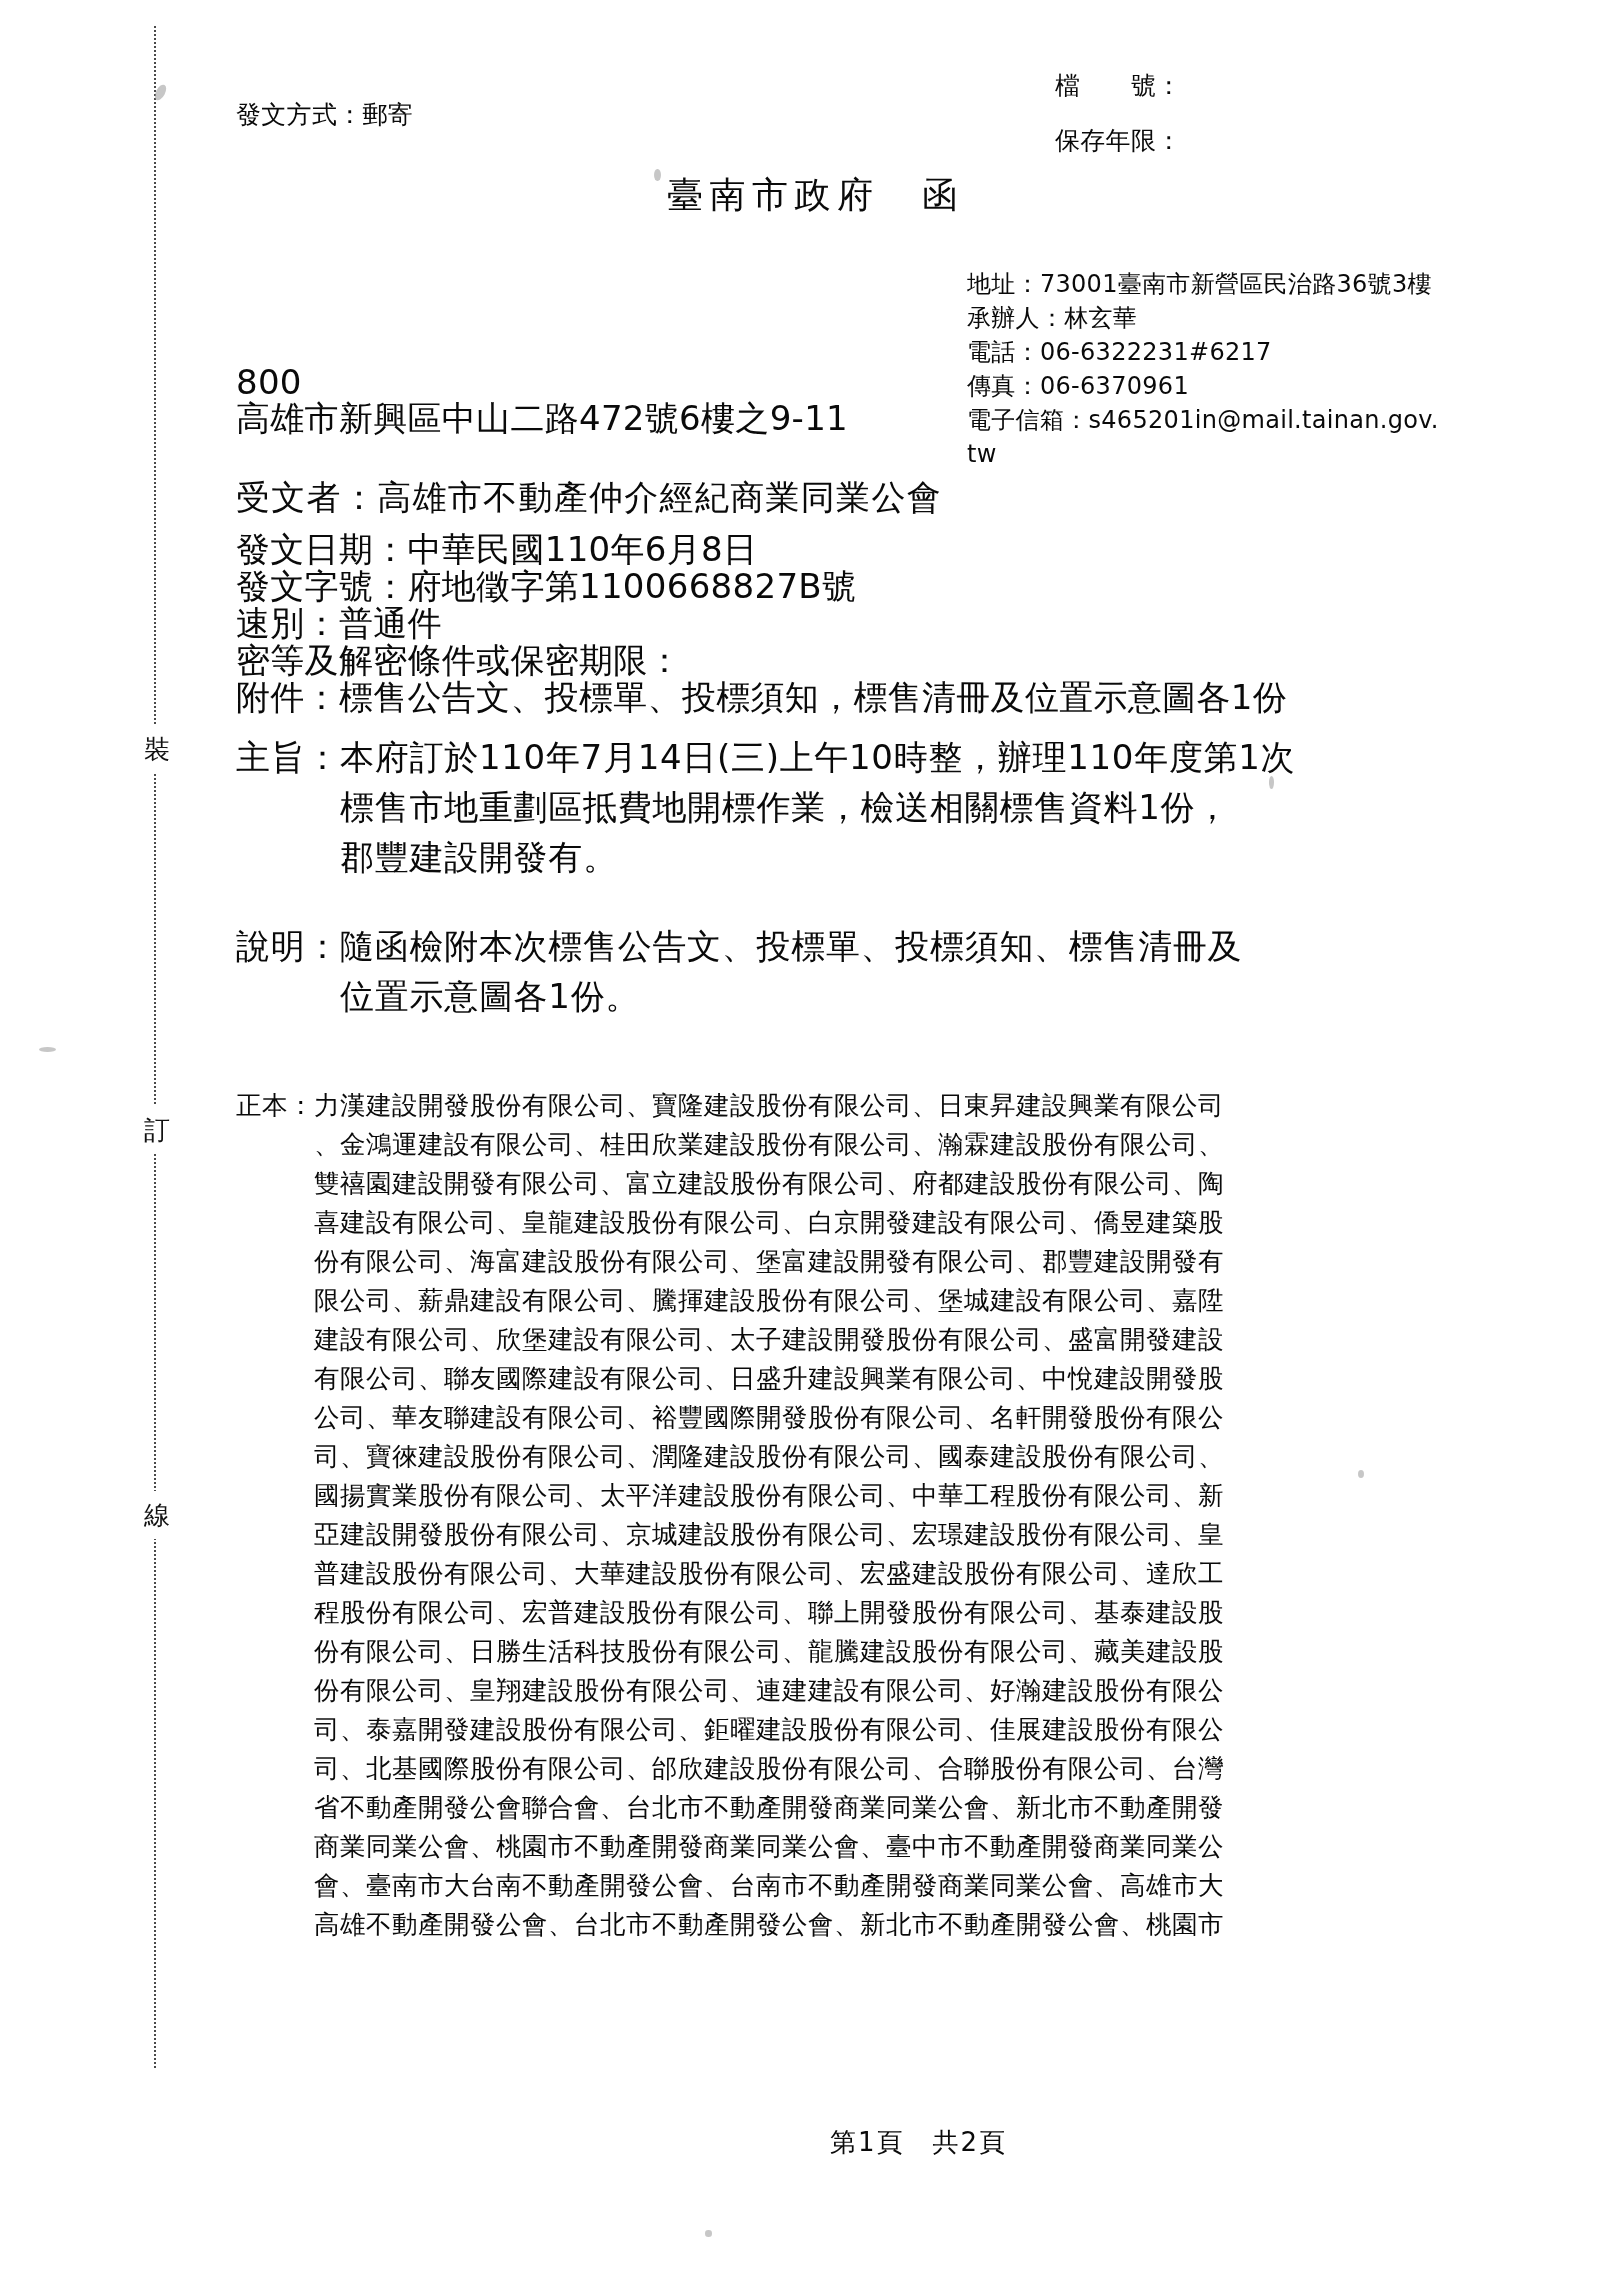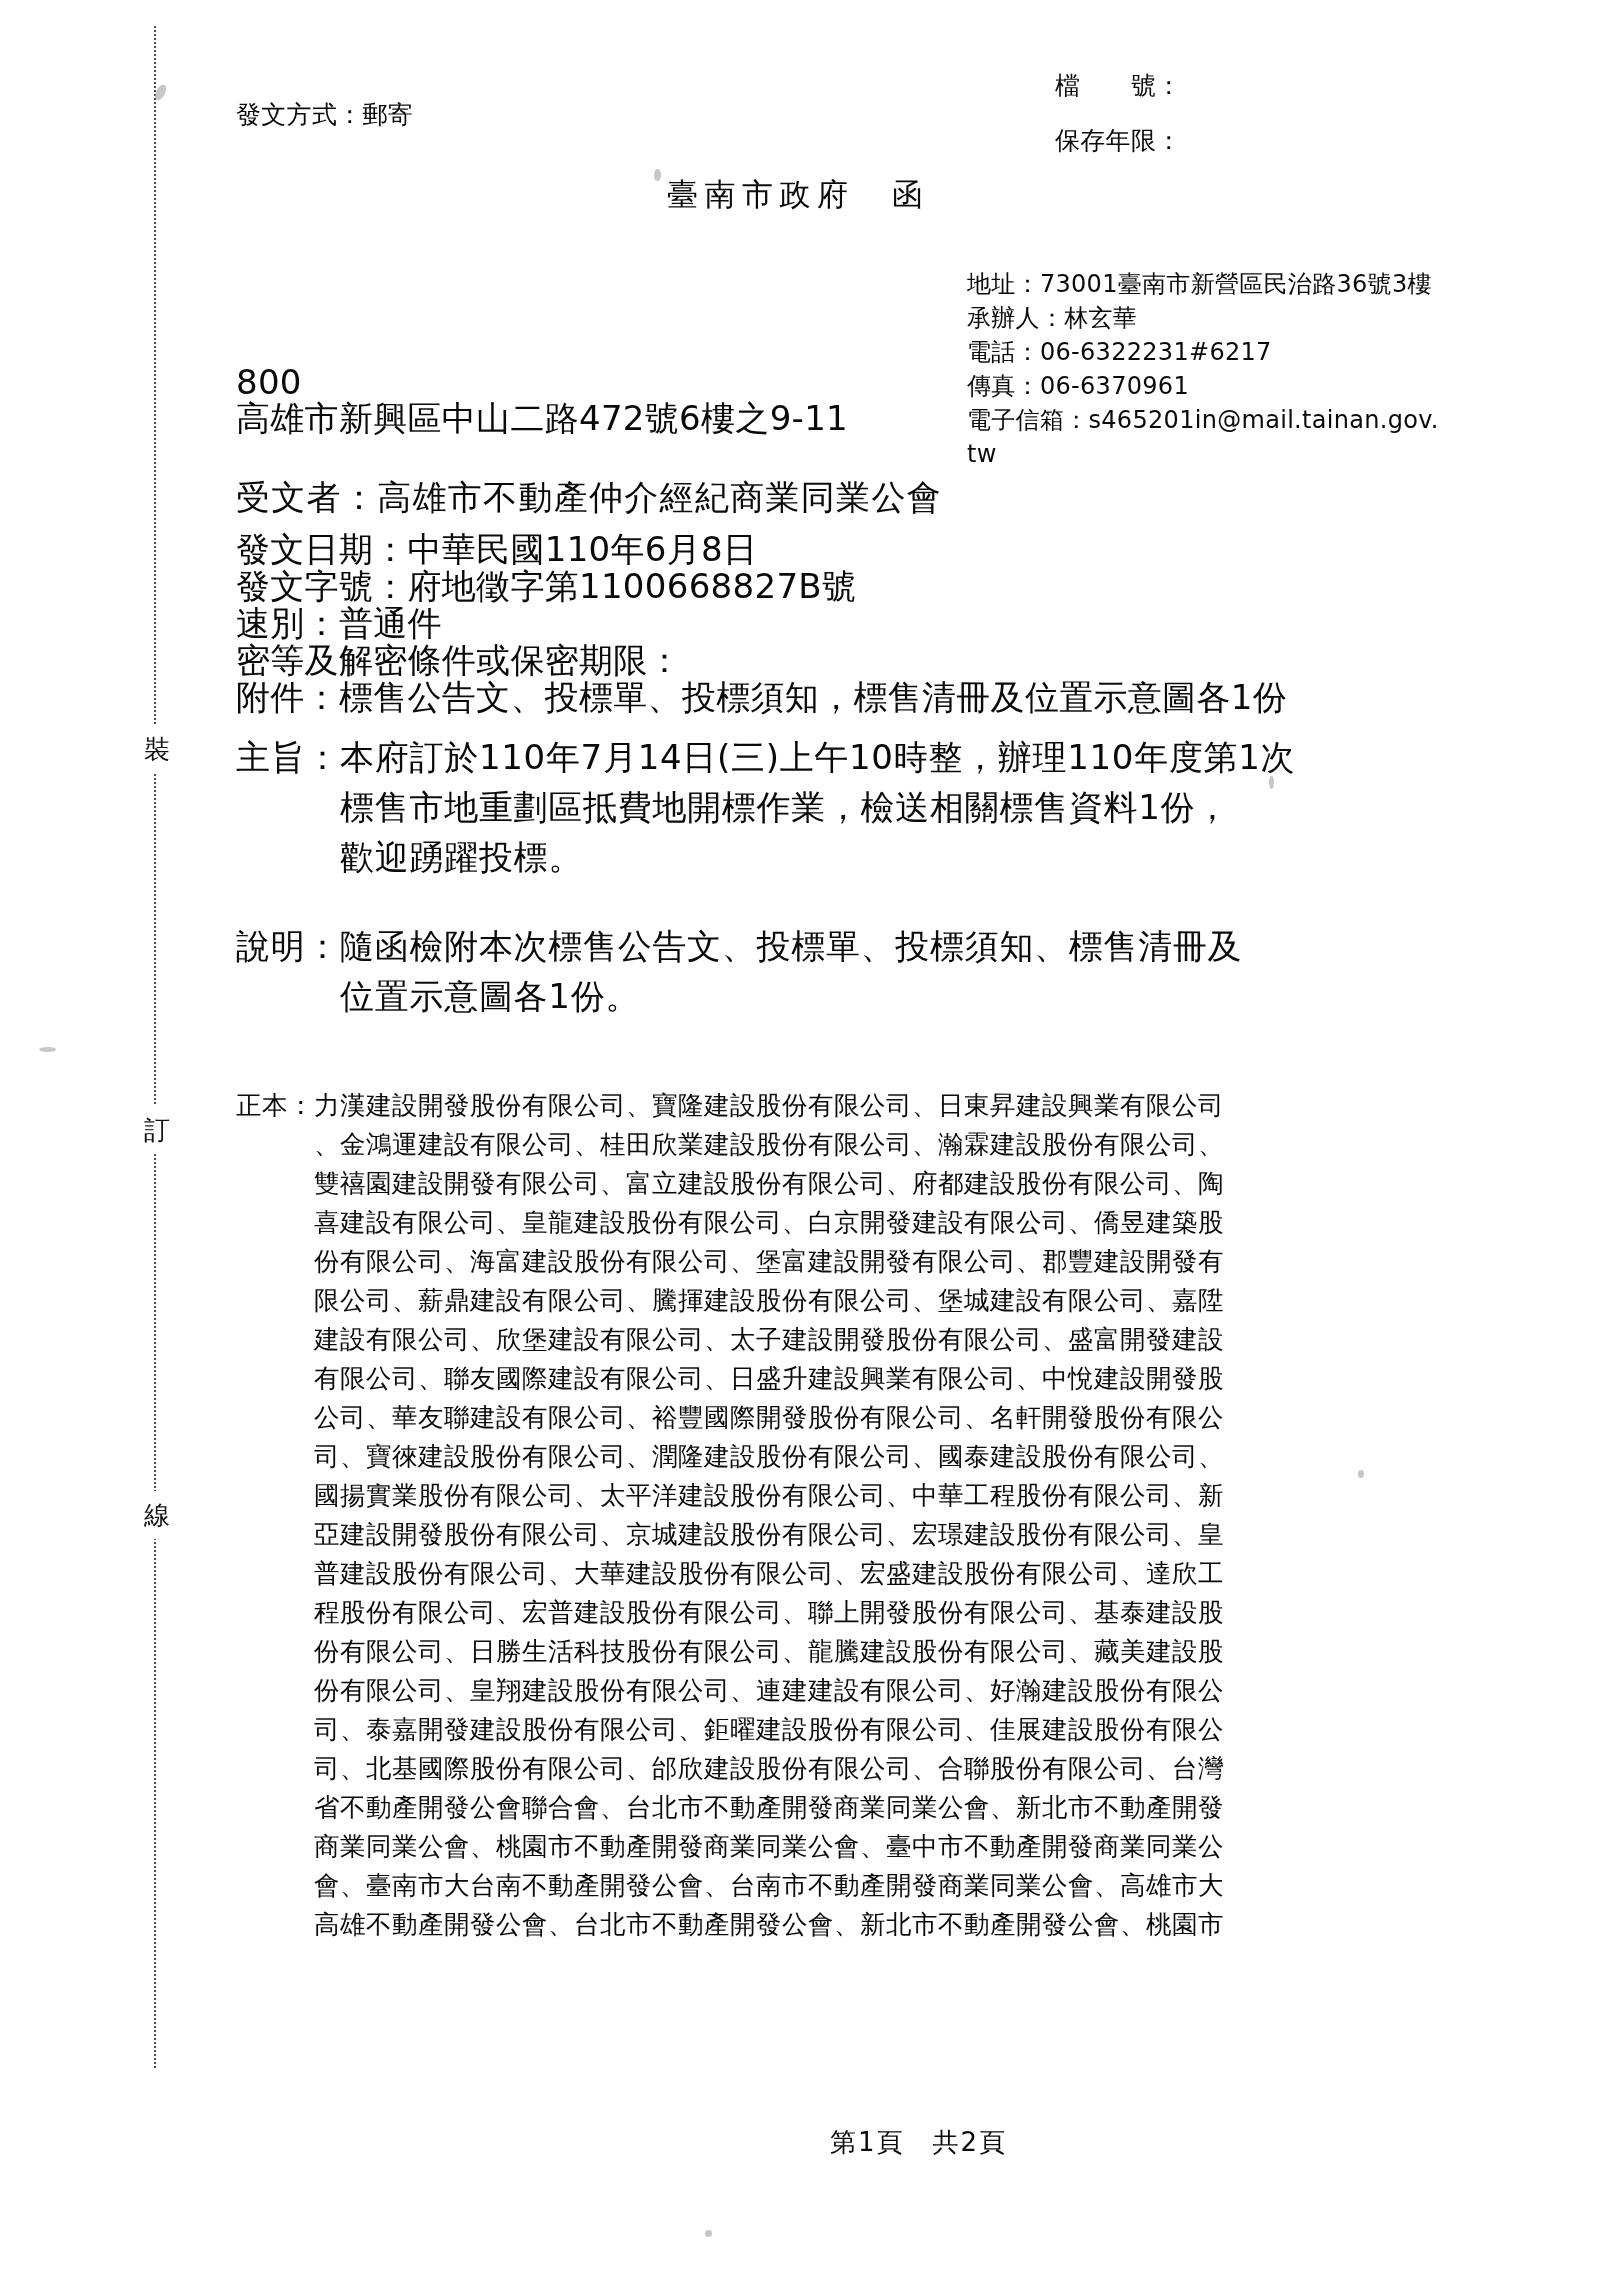--- a/index.html
+++ b/index.html
@@ -29,21 +29,21 @@
   }
 
   
   .hdr-label {
     font-size: 25px;
     line-height: 34px;
   }
 
   
   .doc-title {
-    font-size: 31px;
+    font-size: 36px;
     line-height: 55px;
     letter-spacing: 6.5px;
     font-weight: 500;
   }
 
   
   .meta-line {
     font-size: 24px;
     line-height: 34px;
   }
@@ -145,21 +145,21 @@
     <div class="t addr-line" style="position:relative;">密等及解密條件或保密期限：</div>
     <div class="t addr-line" style="position:relative;">附件：標售公告文、投標單、投標須知，標售清冊及位置示意圖各1份</div>
   </div>
 
   <div class="blockwrap" style="left:236px; top:732px; width:1309px;">
     <div style="display:flex; align-items:flex-start;">
       <div class="t body-big" style="position:relative;">主旨：</div>
       <div style="position:relative;">
         <div class="t body-big" style="position:relative;">本府訂於110年7月14日(三)上午10時整，辦理110年度第1次</div>
         <div class="t body-big" style="position:relative;">標售市地重劃區抵費地開標作業，檢送相關標售資料1份，</div>
-        <div class="t body-big" style="position:relative;">歡迎踴躍投標。</div>
+        <div class="t body-big" style="position:relative;">郡豐建設開發有。</div>
       </div>
     </div>
   </div>
 
   <div class="blockwrap" style="left:236px; top:921px; width:1309px;">
     <div style="display:flex; align-items:flex-start;">
       <div class="t body-big" style="position:relative;">說明：</div>
       <div style="position:relative;">
         <div class="t body-big" style="position:relative;">隨函檢附本次標售公告文、投標單、投標須知、標售清冊及</div>
         <div class="t body-big" style="position:relative;">位置示意圖各1份。</div>

